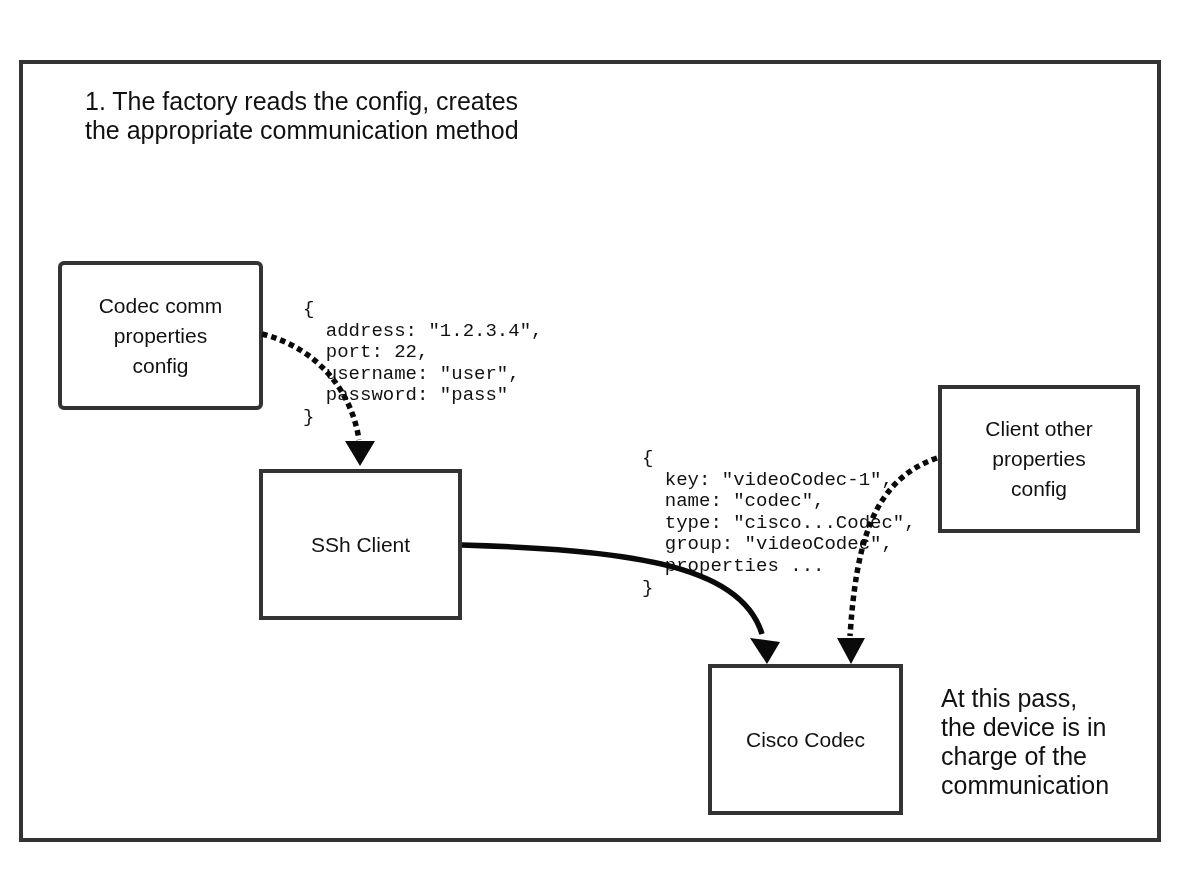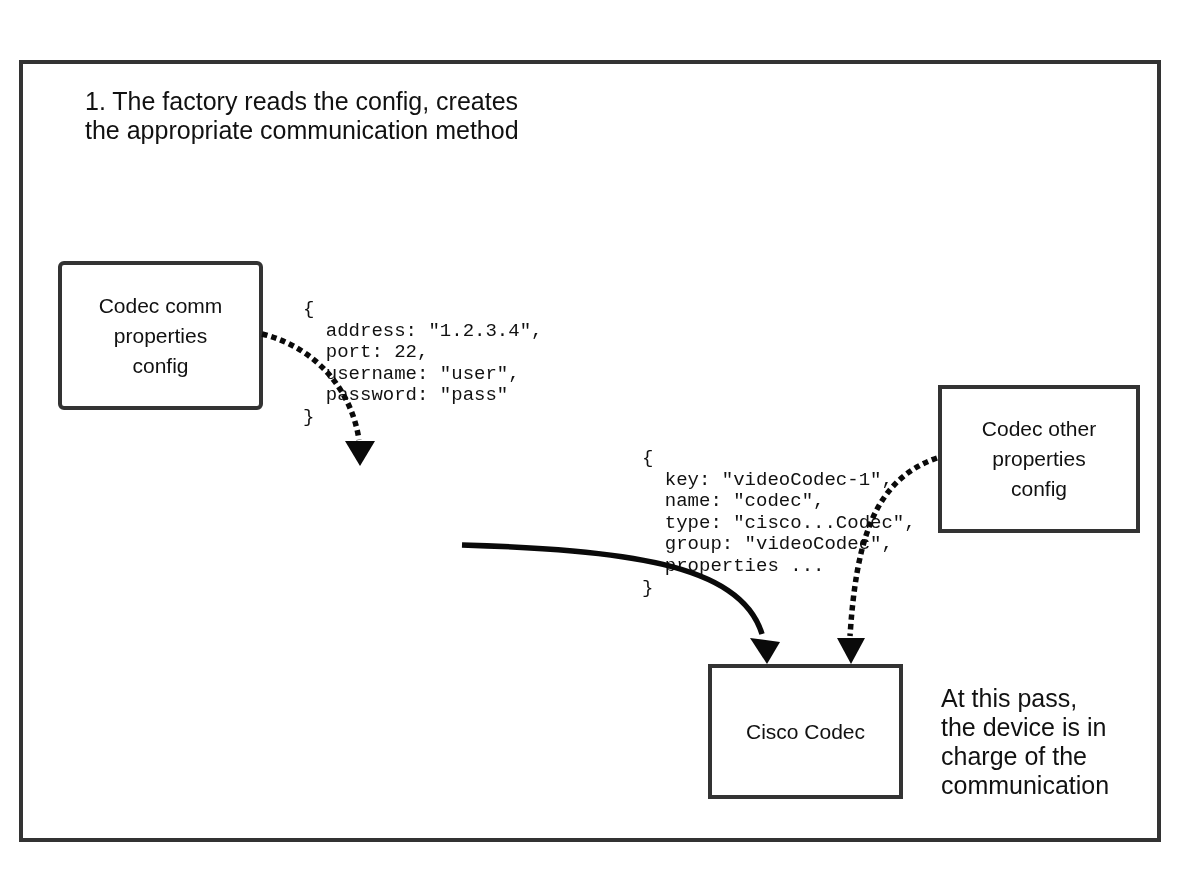--- a/index.html
+++ b/index.html
@@ -47,21 +47,21 @@
     justify-content: center;
     text-align: center;
     color: #111111;
     font-size: 21px;
     line-height: 30px;
     white-space: pre-line;
   }
   #box-codec-comm  { left: 58px;  top: 261px; width: 205px; height: 149px; border-radius: 6px; }
   #box-ssh-client  { left: 259px; top: 469px; width: 203px; height: 151px; }
   #box-codec-other { left: 938px; top: 385px; width: 202px; height: 148px; }
-  #box-cisco-codec { left: 708px; top: 664px; width: 195px; height: 135px; }
+  #box-cisco-codec { left: 708px; top: 664px; width: 195px; height: 151px; }
   .code {
     position: absolute;
     margin: 0;
     color: #111111;
     font-family: "Liberation Mono", monospace;
     font-size: 19px;
     line-height: 21.6px;
     white-space: pre;
   }
   #code1 { left: 303px; top: 299px; }
@@ -92,31 +92,34 @@
 config</span>
   </div>
 
   <pre id="code1" class="code">{
   address: "1.2.3.4",
   port: 22,
   username: "user",
   password: "pass"
 }</pre>
 
+  <div id="box-ssh-client" class="node">
+    <span>SSh Client</span>
+  </div>
 
   <pre id="code2" class="code">{
   key: "videoCodec-1",
   name: "codec",
   type: "cisco...Codec",
   group: "videoCodec",
   properties ...
 }</pre>
 
   <div id="box-codec-other" class="node">
-    <span>Codec other
+    <span>Client other
 properties
 config</span>
   </div>
 
   <div id="box-cisco-codec" class="node">
     <span>Cisco Codec</span>
   </div>
 
   <div id="note3" class="note">At this pass,
 the device is in

